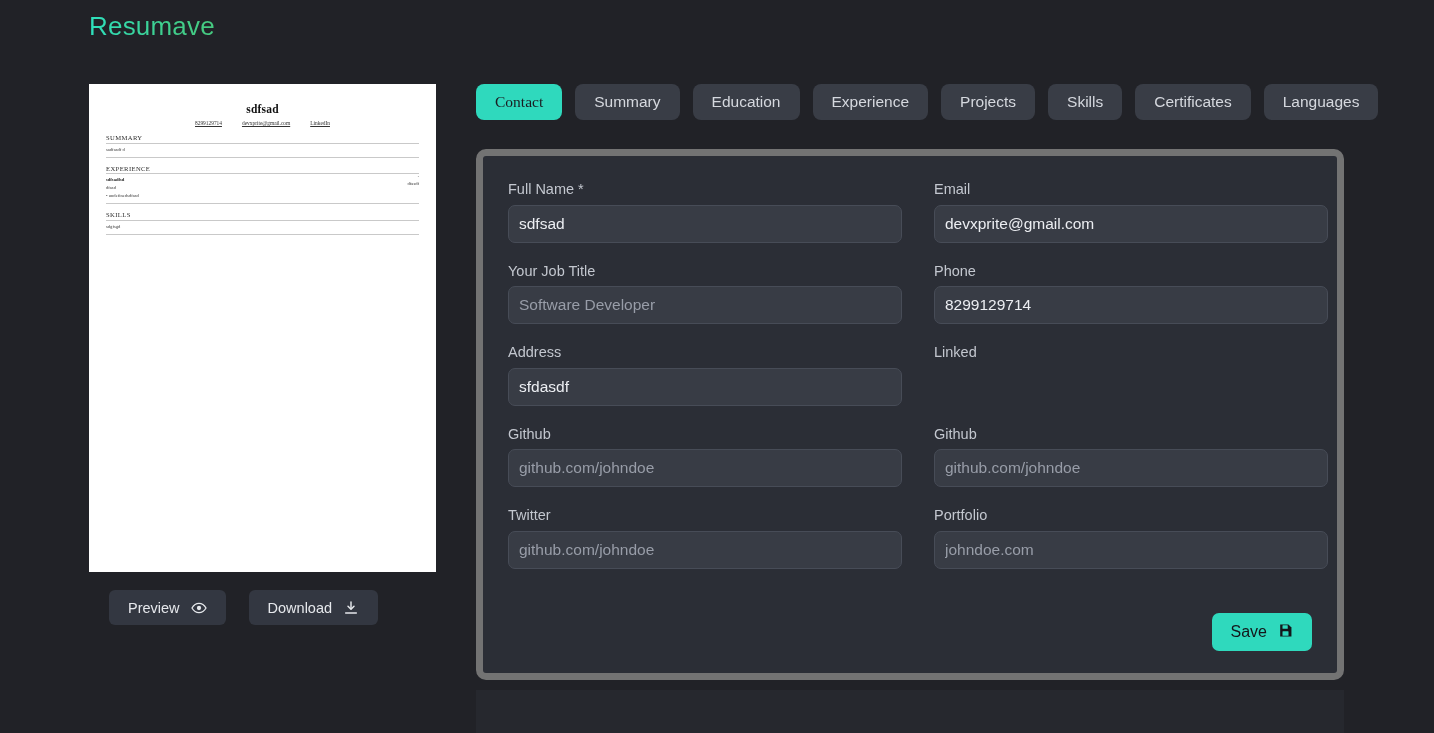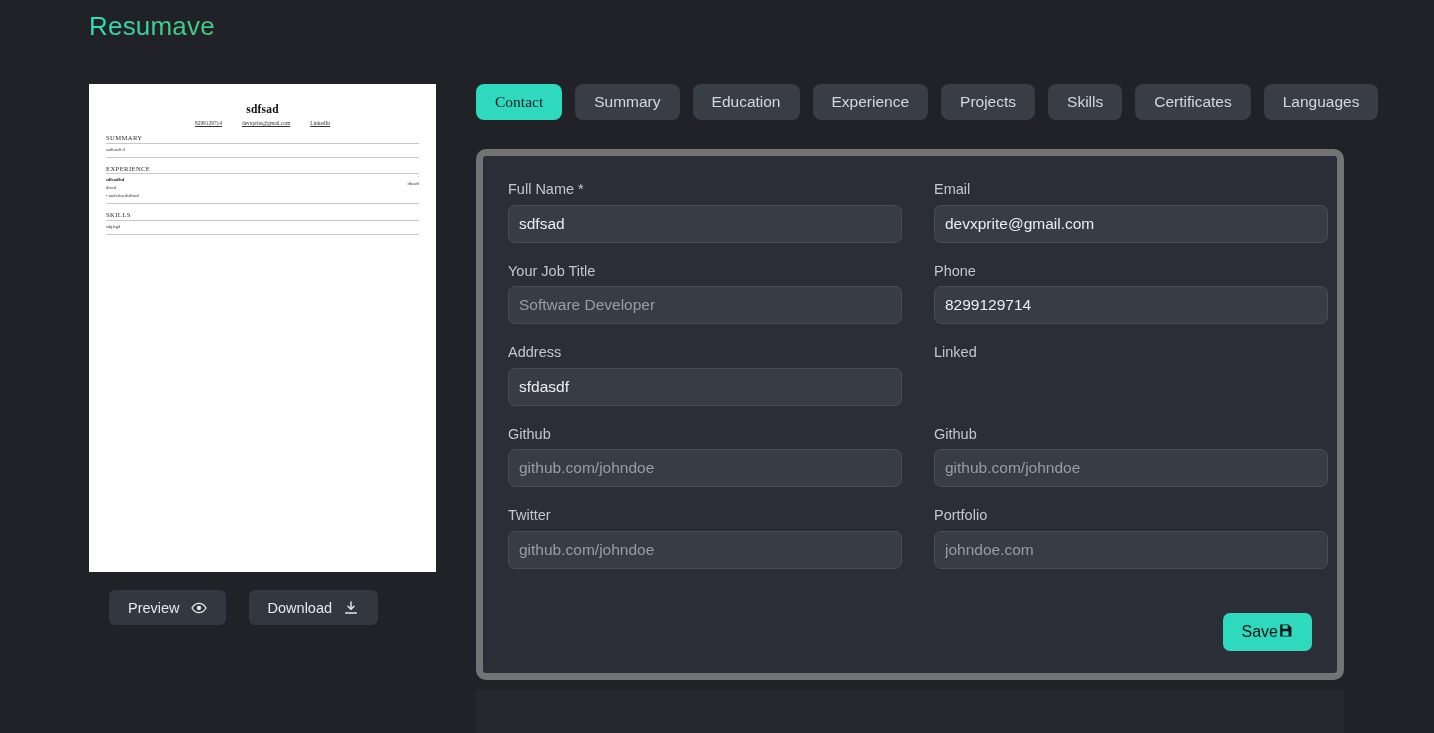--- a/index.html
+++ b/index.html
@@ -104,21 +104,21 @@
     background: #383c45; border: 1px solid #474c57; border-radius: 7px;
     color: #eceef2; font-family: "Liberation Sans", sans-serif; font-size: 15.5px;
     padding: 0 10px; outline: none;
   }
   .field-input::placeholder { color: #989da8; }
 
   .save-row {
     position: absolute; right: 25px; bottom: 22px;
   }
   .btn-save {
-    display: inline-flex; align-items: center; justify-content: center; 
+    display: inline-flex; align-items: center; justify-content: center; gap: 11px;
     height: 38px; padding: 0 19px;
     background: #2fd9bd; color: #14161a;
     border: none; border-radius: 7px;
     font-family: "Liberation Sans", sans-serif; font-size: 16px;
     cursor: pointer;
   }
 
   
   .under-band {
     position: absolute; left: 476px; top: 690px;

